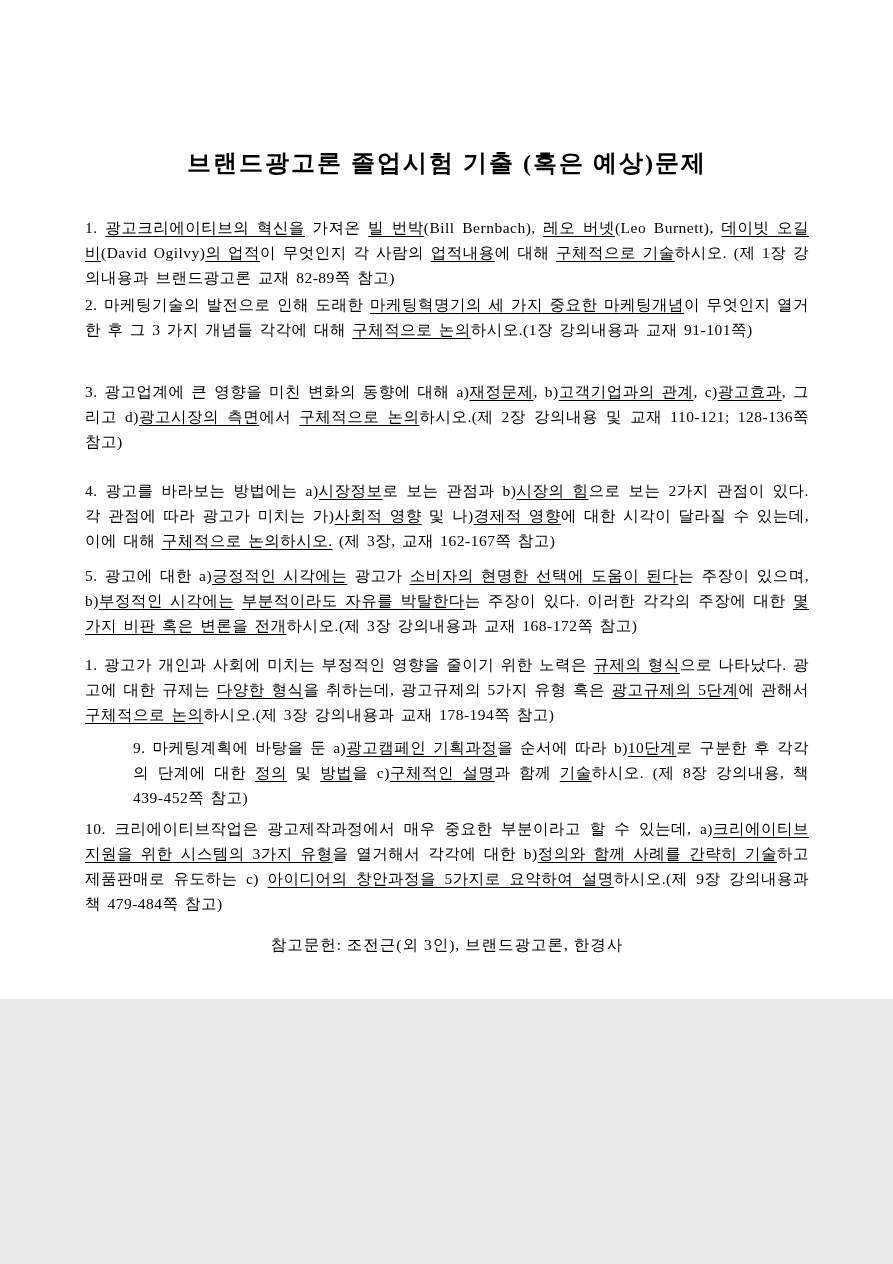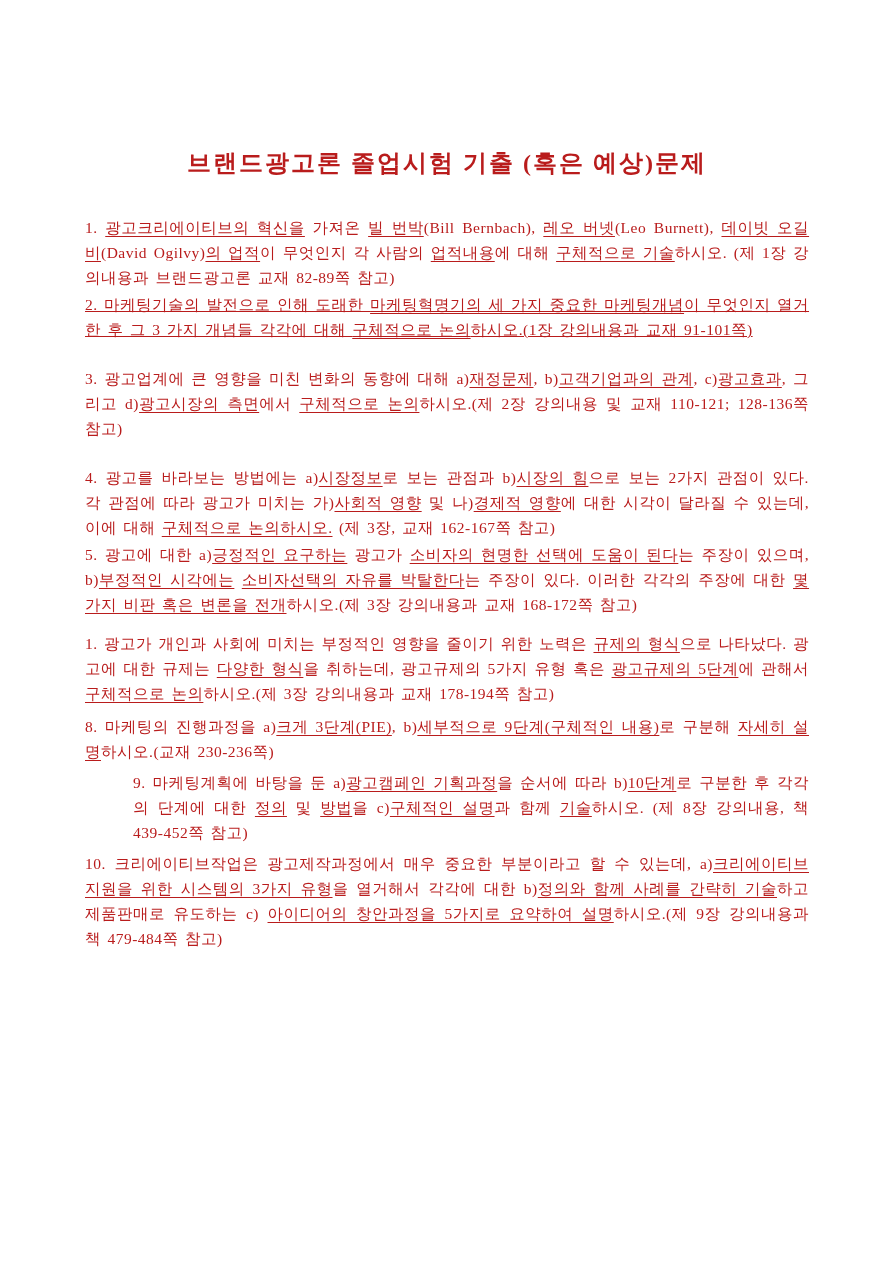--- a/index.html
+++ b/index.html
@@ -1,25 +1,25 @@
 <!DOCTYPE html>
 <html><head>
 <meta charset="utf-8">
 <style>
   html, body { margin: 0; padding: 0; background: #e8e8e8; }
   .page {
     position: relative;
     width: 893px;
-    height: 1264px;
+    height: 999px;
     margin: 0 auto;
     background: #ffffff;
     box-sizing: border-box;
     padding: 145px 84px 0 85px;
     font-family: "Liberation Serif", "DejaVu Serif", serif;
-    color: #b91c1c;
+    color: #000000;
     overflow: hidden;
   }
   .title {
     font-size: 24px;
     font-weight: bold;
     text-align: center;
     letter-spacing: 2px;
     line-height: 36px;
     margin: 0 0 34px 0;
   }
@@ -27,23 +27,23 @@
     font-size: 15.5px;
     line-height: 25px;
     text-align: justify;
     letter-spacing: 0.5px;
     word-spacing: 2px;
     margin: 0;
   }
   .u { text-decoration: underline; text-underline-offset: 3px; }
   .g-intro { margin-bottom: 40px; }
   .g1  { margin-bottom: 2px; }
-  .g2  { margin-bottom: 24px; text-decoration: underline; }
+  .g2  { margin-bottom: 37px; }
   .g3  { margin-bottom: 24px; }
-  .g4  { margin-bottom: 2px; }
+  .g4  { margin-bottom: 10px; }
   .g5  { margin-bottom: 14px; }
   .g6  { margin-bottom: 8px; }
   .g7  { margin-bottom: 6px; }
   .g8  { margin-bottom: 6px; }
   .g9  { margin-bottom: 6px; margin-left: 48px; }
   .g10 { margin-bottom: 16px; }
   .footer-line {
     font-size: 15.5px;
     line-height: 25px;
     text-align: center;
@@ -55,19 +55,19 @@
 <body>
 
 <div class="page">
   <h1 class="title">브랜드광고론 졸업시험 기출 (혹은 예상)문제</h1>
 
 
   <p class="para g1"><span>1. </span><span class="u">광고크리에이티브의 혁신을</span><span> 가져온 </span><span class="u">빌 번박</span><span>(Bill Bernbach), </span><span class="u">레오 버넷</span><span>(Leo Burnett), </span><span class="u">데이빗 오길비</span><span>(David Ogilvy)</span><span class="u">의 업적</span><span>이 무엇인지 각 사람의 </span><span class="u">업적내용</span><span>에 대해 </span><span class="u">구체적으로 기술</span><span>하시오. (제 1장 강의내용과 브랜드광고론 교재 82-89쪽 참고)</span></p>
   <p class="para g2"><span>2. 마케팅기술의 발전으로 인해 도래한 </span><span class="u">마케팅혁명기의 세 가지 중요한 마케팅개념</span><span>이 무엇인지 열거한 후 그 3 가지 개념들 각각에 대해 </span><span class="u">구체적으로 논의</span><span>하시오.(1장 강의내용과 교재 91-101쪽)</span></p>
   <p class="para g3"><span>3. 광고업계에 큰 영향을 미친 변화의 동향에 대해 a)</span><span class="u">재정문제</span><span>, b)</span><span class="u">고객기업과의 관계</span><span>, c)</span><span class="u">광고효과</span><span>, 그리고 d)</span><span class="u">광고시장의 측면</span><span>에서 </span><span class="u">구체적으로 논의</span><span>하시오.(제 2장 강의내용 및 교재 110-121; 128-136쪽 참고)</span></p>
   <p class="para g4"><span>4. 광고를 바라보는 방법에는 a)</span><span class="u">시장정보</span><span>로 보는 관점과 b)</span><span class="u">시장의 힘</span><span>으로 보는 2가지 관점이 있다.  각 관점에 따라 광고가 미치는 가)</span><span class="u">사회적 영향</span><span> 및 나)</span><span class="u">경제적 영향</span><span>에 대한 시각이 달라질 수 있는데, 이에 대해 </span><span class="u">구체적으로 논의하시오.</span><span> (제 3장, 교재 162-167쪽 참고)</span></p>
-  <p class="para g5"><span>5. 광고에 대한 a)</span><span class="u">긍정적인 요구하는</span><span> 광고가  </span><span class="u">소비자의 현명한 선택에 도움이 된다</span><span>는 주장이 있으며, b)</span><span class="u">부정적인 시각에는</span><span>  </span><span class="u">소비자선택의 자유를 박탈한다</span><span>는 주장이 있다.  이러한 각각의 주장에 대한 </span><span class="u">몇 가지 비판 혹은 변론을 전개</span><span>하시오.(제 3장 강의내용과 교재 168-172쪽 참고)</span></p>
+  <p class="para g5"><span>5. 광고에 대한 a)</span><span class="u">긍정적인 시각에는</span><span> 광고가  </span><span class="u">소비자의 현명한 선택에 도움이 된다</span><span>는 주장이 있으며, b)</span><span class="u">부정적인 시각에는</span><span>  </span><span class="u">부분적이라도 자유를 박탈한다</span><span>는 주장이 있다.  이러한 각각의 주장에 대한 </span><span class="u">몇 가지 비판 혹은 변론을 전개</span><span>하시오.(제 3장 강의내용과 교재 168-172쪽 참고)</span></p>
   <p class="para g6"><span>1. 광고가 개인과 사회에 미치는 부정적인 영향을 줄이기 위한 노력은 </span><span class="u">규제의 형식</span><span>으로 나타났다. 광고에 대한 규제는 </span><span class="u">다양한 형식</span><span>을 취하는데, 광고규제의 5가지 유형 혹은 </span><span class="u">광고규제의 5단계</span><span>에 관해서 </span><span class="u">구체적으로 논의</span><span>하시오.(제 3장 강의내용과 교재 178-194쪽 참고)</span></p>
-  <p class="para g8"><span>8. 마케팅의 진행과정을 a)</span><span class="u">크게 3단계(PIE)</span><span>, b)</span><span class="u">세부적으로 9단계(구체적인 내용)</span><span>로 구분해 </span><span class="u">자세히 설명</span><span>하시오.(교재 230-236쪽)</span></p>
   <p class="para g9"><span>9. 마케팅계획에 바탕을 둔 a)</span><span class="u">광고캠페인 기획과정</span><span>을 순서에 따라 b)</span><span class="u">10단계</span><span>로 구분한 후 각각의 단계에 대한 </span><span class="u">정의</span><span> 및 </span><span class="u">방법</span><span>을 c)</span><span class="u">구체적인 설명</span><span>과 함께 </span><span class="u">기술</span><span>하시오. (제 8장 강의내용, 책 439-452쪽 참고)</span></p>
   <p class="para g10"><span>10. 크리에이티브작업은 광고제작과정에서 매우 중요한 부분이라고 할 수 있는데, a)</span><span class="u">크리에이티브 지원을 위한 시스템의 3가지 유형</span><span>을 열거해서 각각에 대한 b)</span><span class="u">정의와 함께 사례를 간략히 기술</span><span>하고 제품판매로 유도하는 c) </span><span class="u">아이디어의 창안과정을 5가지로 요약하여 설명</span><span>하시오.(제 9장 강의내용과 책 479-484쪽 참고)</span></p>
 
+  <p class="footer-line">참고문헌: 조전근(외 3인), 브랜드광고론, 한경사</p>
 </div>
 
 </body></html>

